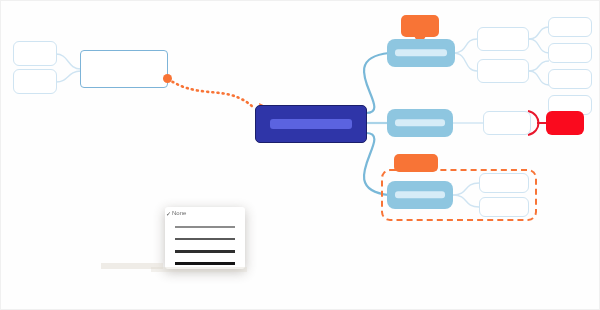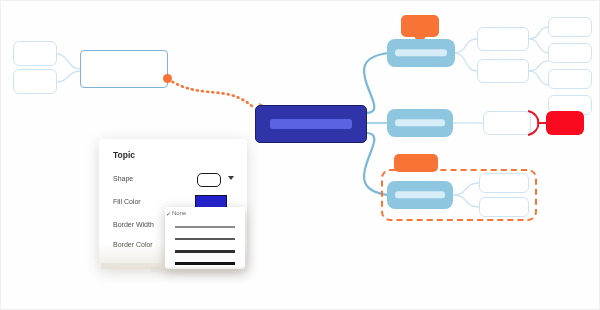--- a/index.html
+++ b/index.html
@@ -283,44 +283,20 @@
   <div class="node node-red" style="left:545px; top:110px; width:38px; height:24px;"></div>
 
   <div class="callout" style="left:393px; top:153px; width:44px; height:18px;"></div>
   <div class="selection-box" style="left:380px; top:168px; width:156px; height:52px;"></div>
   <div class="node node-blue" style="left:386px; top:180px; width:66px; height:28px;">
     <div class="inner-bar"></div>
   </div>
   <div class="node node-outline" style="left:478px; top:172px; width:50px; height:20px;"></div>
   <div class="node node-outline" style="left:478px; top:196px; width:50px; height:20px;"></div>
 
-  <div id="panel">
-    <div class="panel-title">Topic</div>
-
-    <div class="prop-row" style="top:33px;">
-      <span class="prop-label">Shape</span>
-      <span class="shape-swatch"></span>
-      <span class="chev"></span>
-    </div>
-
-    <div class="prop-row" style="top:56px;">
-      <span class="prop-label">Fill Color</span>
-      <span class="fill-swatch"></span>
-    </div>
-
-    <div class="prop-row" style="top:79px;">
-      <span class="prop-label">Border Width</span>
-    </div>
-
-    <div class="prop-row" style="top:99px;">
-      <span class="prop-label">Border Color</span>
-    </div>
-
-    <div class="panel-fade"></div>
-  </div>
 
   <div id="dropdown">
     <div class="dd-check">✓</div>
     <div class="dd-none">None</div>
     <div class="dd-line" style="top:19px; height:1.5px;"></div>
     <div class="dd-line" style="top:31px; height:2px; background:#5a5a5a;"></div>
     <div class="dd-line" style="top:43px; height:2.5px; background:#2e2e2e;"></div>
     <div class="dd-line" style="top:55px; height:3px; background:#141414;"></div>
     <svg class="cursor-arrow" width="9" height="13" viewBox="0 0 9 13">
       <polygon points="0,0 0,11 2.6,8.4 4.4,12.2 6.2,11.3 4.4,7.6 7.8,7.4" fill="#2b2b2b"></polygon>

